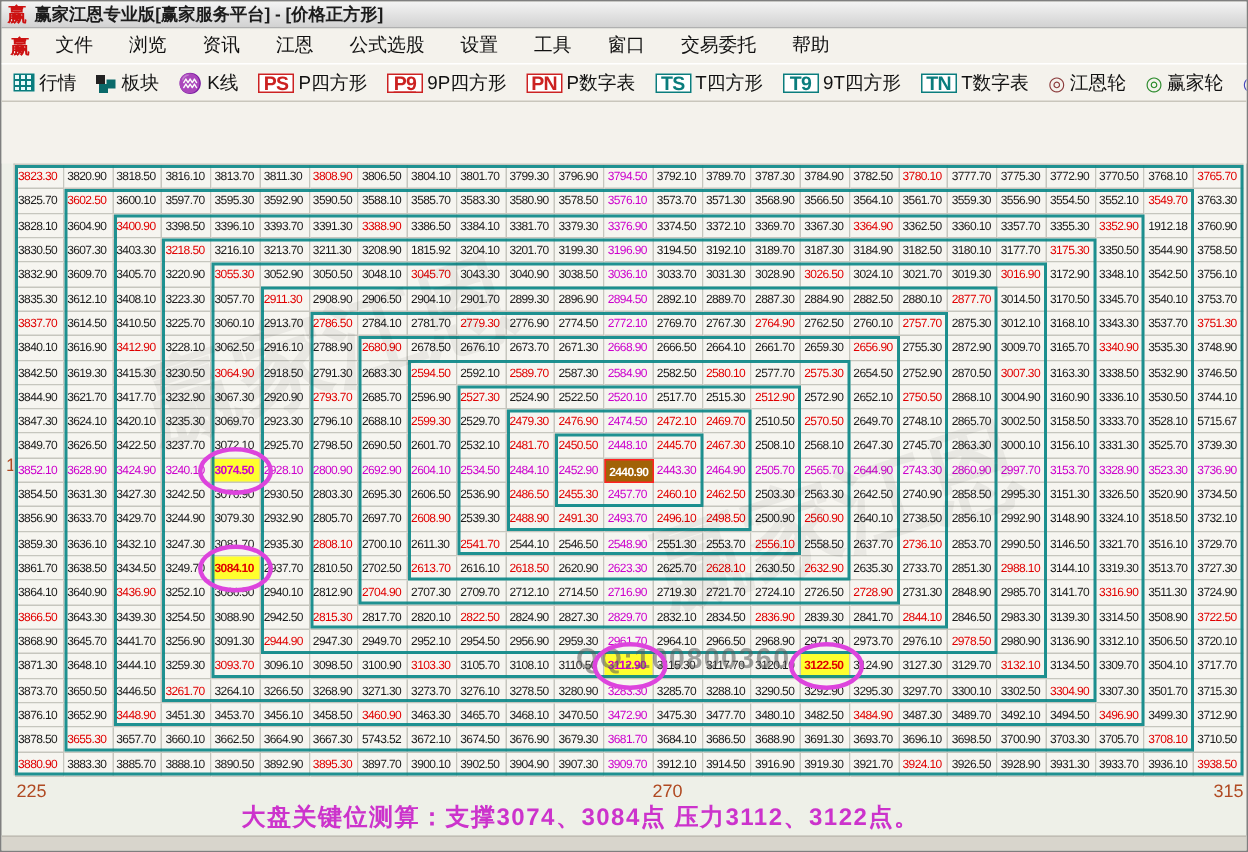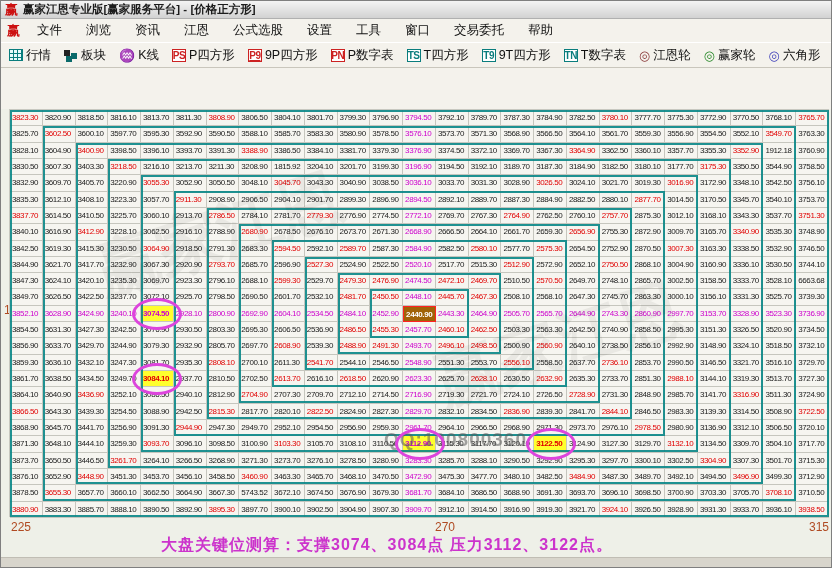--- a/index.html
+++ b/index.html
@@ -9,21 +9,21 @@
   #titlebar{position:absolute;left:0;top:0;width:832px;height:18px;background:linear-gradient(#f4f4f4,#d2d2d2);border-bottom:1px solid #b0b0b0;display:flex;align-items:center;padding-left:4px;}
   .logo{color:#cc1111;font-weight:bold;font-size:13px;margin-right:5px;line-height:1;}
   #titlebar .t{font-size:11.5px;font-weight:bold;color:#1c1c1c;}
   
   #menubar{position:absolute;left:0;top:18px;width:832px;height:23px;background:#f4f2ec;display:flex;align-items:center;padding-left:6px;}
   .menu-item{font-size:12.5px;color:#111;margin:0 12px;cursor:default;}
   
   #toolbar{position:absolute;left:0;top:41px;width:832px;height:26px;background:#f4f2ec;border-top:1px solid #fff;border-bottom:1px solid #c9c6bc;display:flex;align-items:center;padding-left:8px;}
   .tb-item{display:flex;align-items:center;margin-right:13px;font-size:12.5px;color:#111;cursor:default;white-space:nowrap;}
   .tb-item .ic{margin-right:3px;display:inline-flex;align-items:center;justify-content:center;}
-  .badge{width:14px;height:13px;font-size:10px;font-weight:bold;border:1px solid;display:inline-flex;align-items:center;justify-content:center;background:#fff;letter-spacing:-0.5px;}
+  .badge{width:24px;height:13px;font-size:13px;font-weight:bold;border:1px solid;display:inline-flex;align-items:center;justify-content:center;background:#fff;letter-spacing:-0.5px;}
   .glyph{font-size:13px;line-height:1;}
   .tbl-ic{width:14px;height:12px;border:1px solid #0a7d7d;background:
     repeating-linear-gradient(to right,transparent 0 3px,#0a7d7d 3px 4px),
     repeating-linear-gradient(to bottom,transparent 0 3px,#0a7d7d 3px 4px),#e8fbfb;}
   .blk-ic{position:relative;width:14px;height:13px;}
   .blk-ic i{position:absolute;width:6px;height:6px;background:#0a6a6a;}
   .blk-ic i:nth-child(1){left:0;top:1px;background:#222;}
   .blk-ic i:nth-child(2){left:7px;top:4px;}
   .blk-ic i:nth-child(3){left:2px;top:7px;}
   
@@ -441,21 +441,21 @@
       <div class="cell red">2469.70</div>
       <div class="cell">2510.50</div>
       <div class="cell red">2570.50</div>
       <div class="cell">2649.70</div>
       <div class="cell">2748.10</div>
       <div class="cell">2865.70</div>
       <div class="cell">3002.50</div>
       <div class="cell">3158.50</div>
       <div class="cell">3333.70</div>
       <div class="cell">3528.10</div>
-      <div class="cell">6663.68</div>
+      <div class="cell">5715.67</div>
       <div class="cell">3849.70</div>
       <div class="cell">3626.50</div>
       <div class="cell">3422.50</div>
       <div class="cell">3237.70</div>
       <div class="cell">3072.10</div>
       <div class="cell">2925.70</div>
       <div class="cell">2798.50</div>
       <div class="cell">2690.50</div>
       <div class="cell">2601.70</div>
       <div class="cell">2532.10</div>

